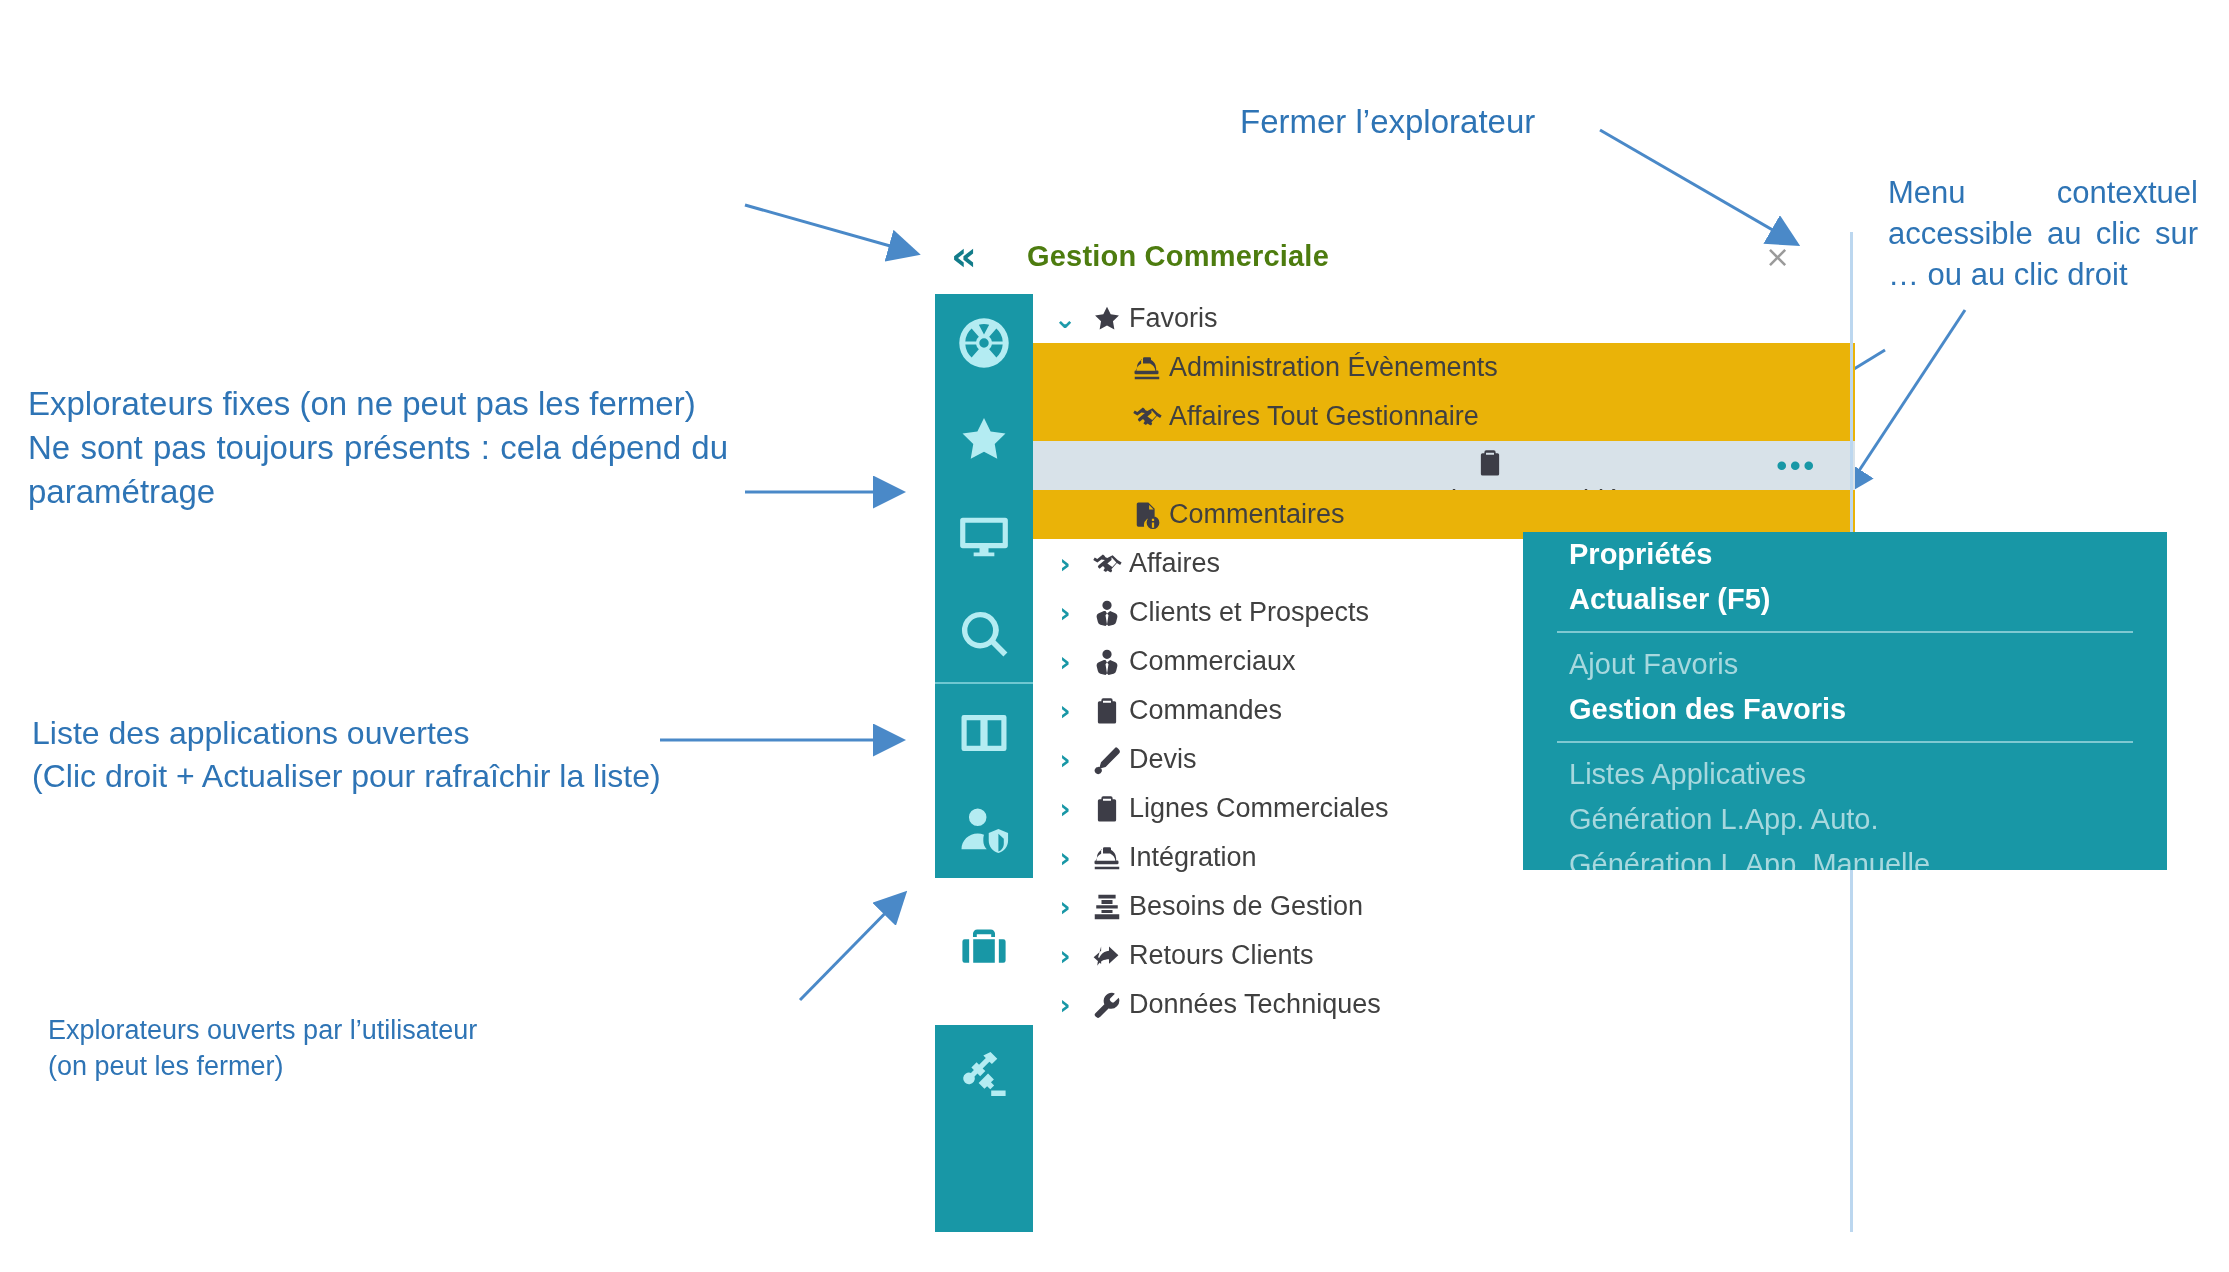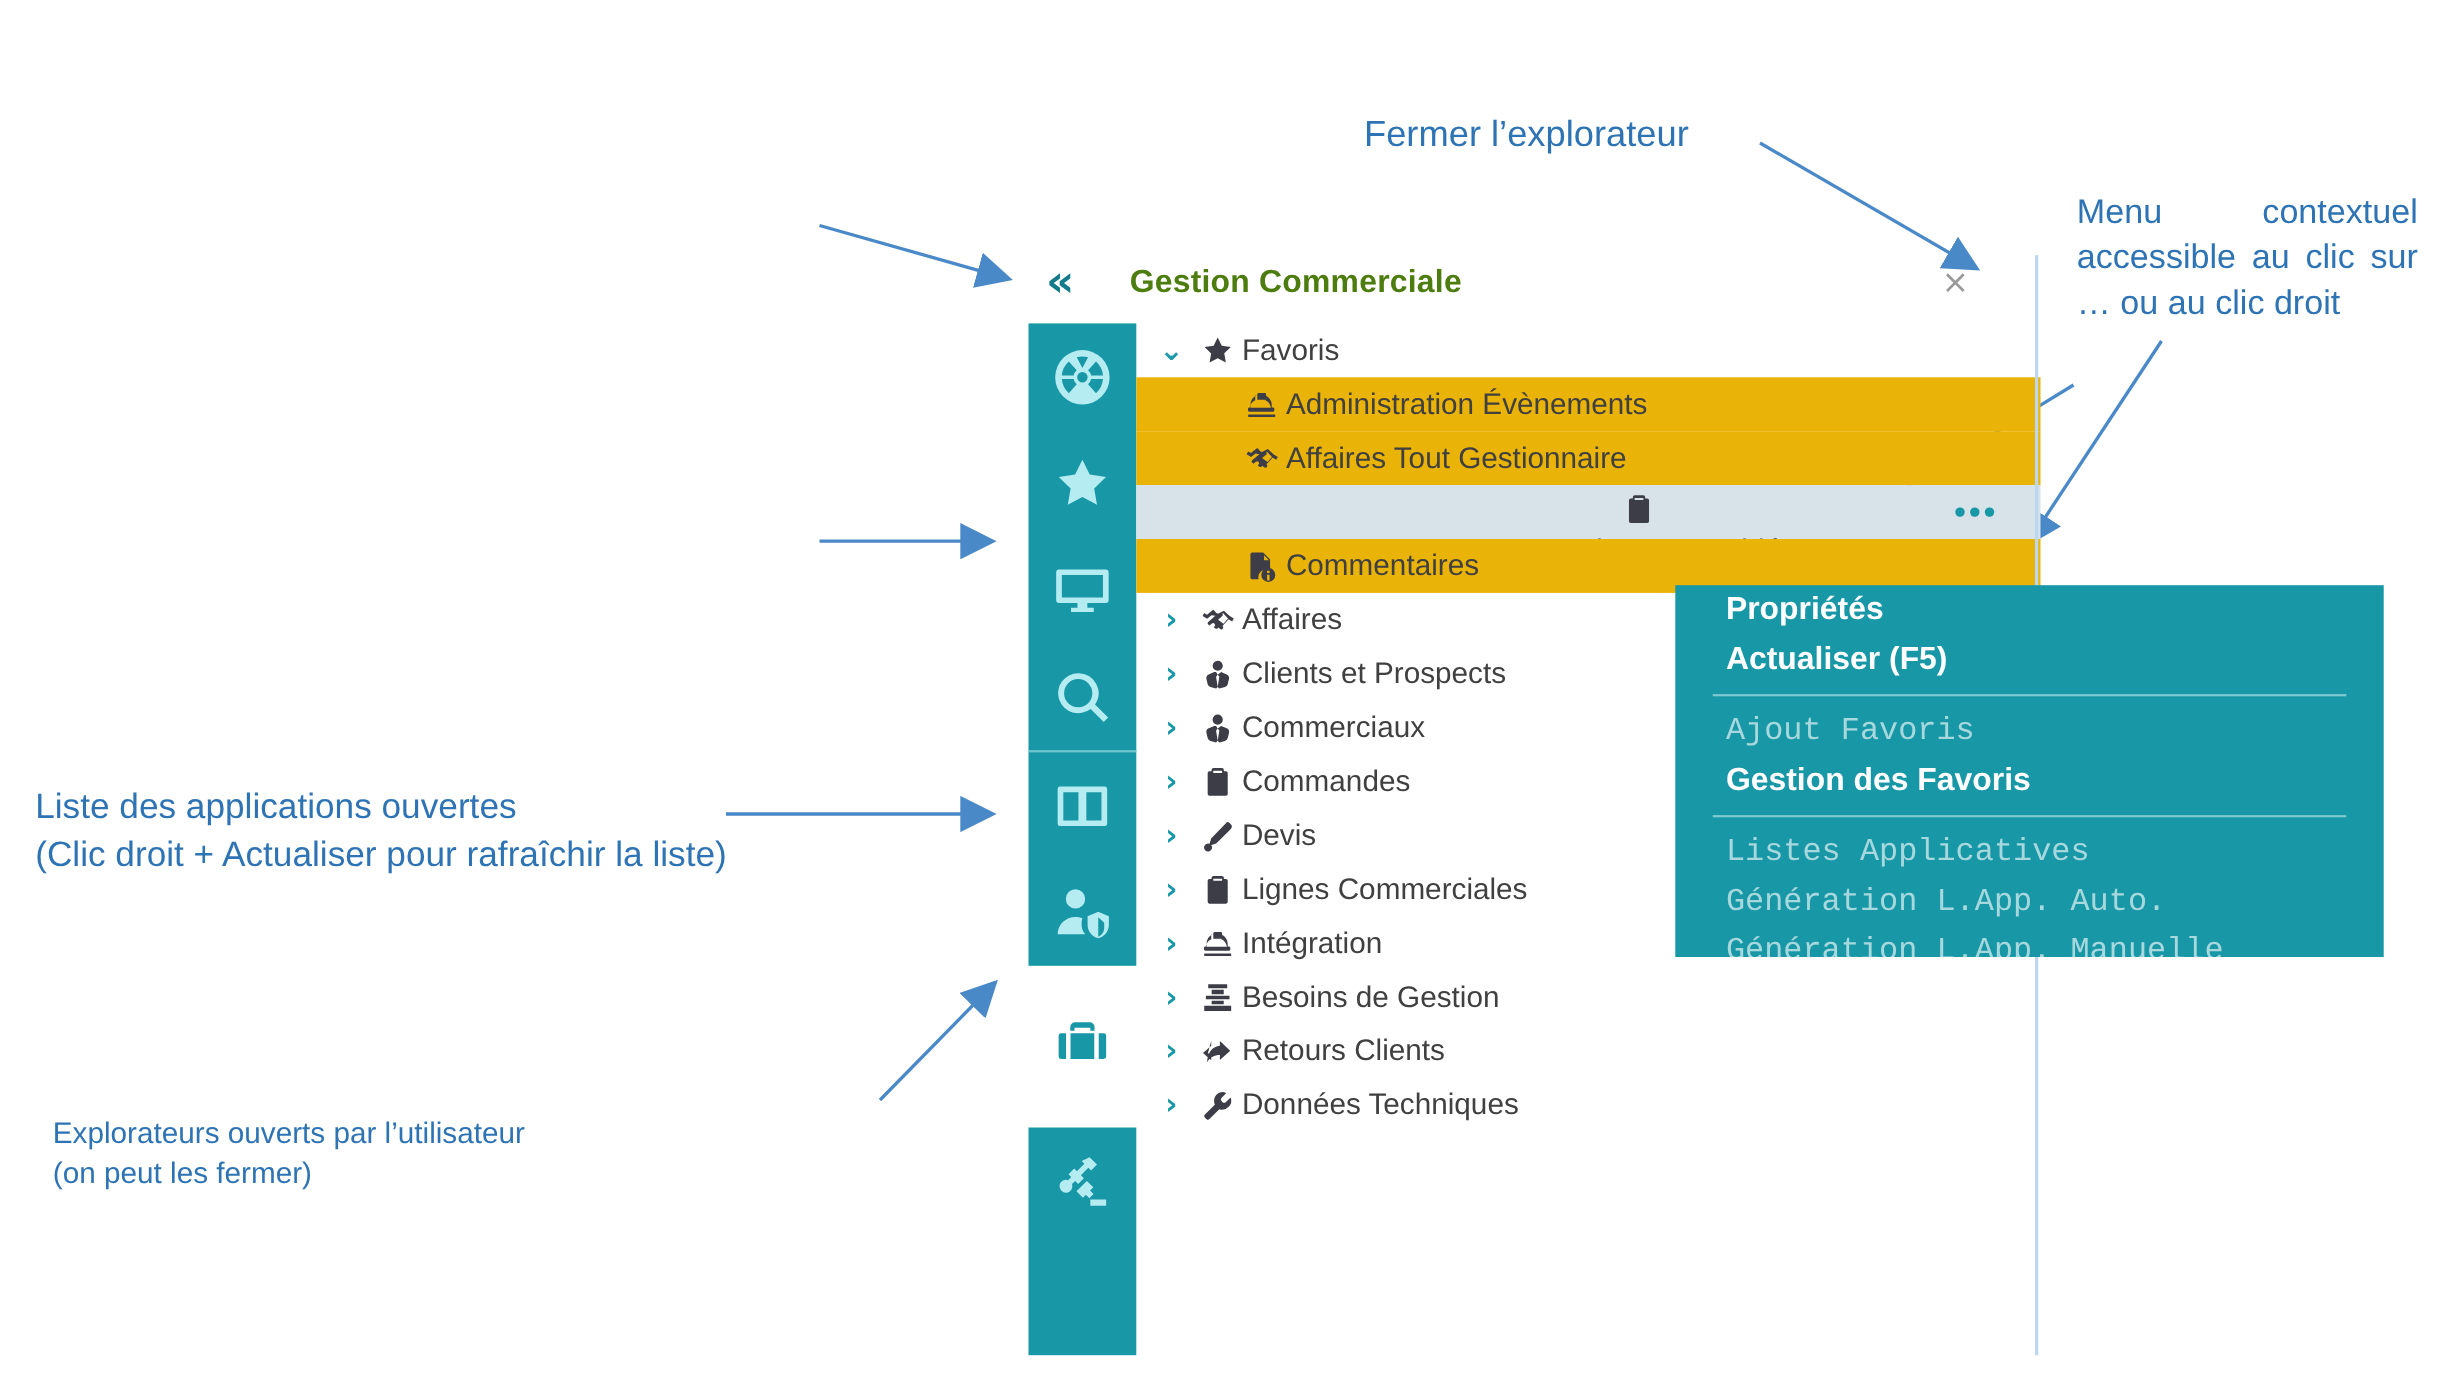--- a/index.html
+++ b/index.html
@@ -122,29 +122,31 @@
     overflow:hidden;
   }
   .ctx-item{
     height:45px;
     display:flex;align-items:center;
     padding-left:46px;
     font-size:29px;color:#ffffff;
     white-space:nowrap;
   }
   .ctx-item.bold{font-weight:bold;}
-  .ctx-item.dim{color:#a7d8de;font-family:Liberation Mono, monospace;}
+  .ctx-item.dim{color:#a7d8de;}
   .ctx-sep{height:2px;background:#7fc9d2;margin:9px 34px 9px 34px;}
 </style>
 </head>
 <body>
 
 <div class="root">
 
 
+  <div class="anno just" id="anno-fixed-explorers">Explorateurs fixes (on ne peut pas les fermer)
+Ne sont pas toujours présents : cela dépend du paramétrage</div>
 
   <div class="anno" id="anno-open-apps">Liste des applications ouvertes
 (Clic droit + Actualiser pour rafraîchir la liste)</div>
 
   <div class="anno just" id="anno-user-explorers">Explorateurs ouverts par l’utilisateur
 (on peut les fermer)</div>
 
   <div class="anno" id="anno-close-explorer">Fermer l’explorateur</div>
 
   <div class="anno just" id="anno-context-menu">Menu contextuel accessible au clic sur … ou au clic droit</div>

